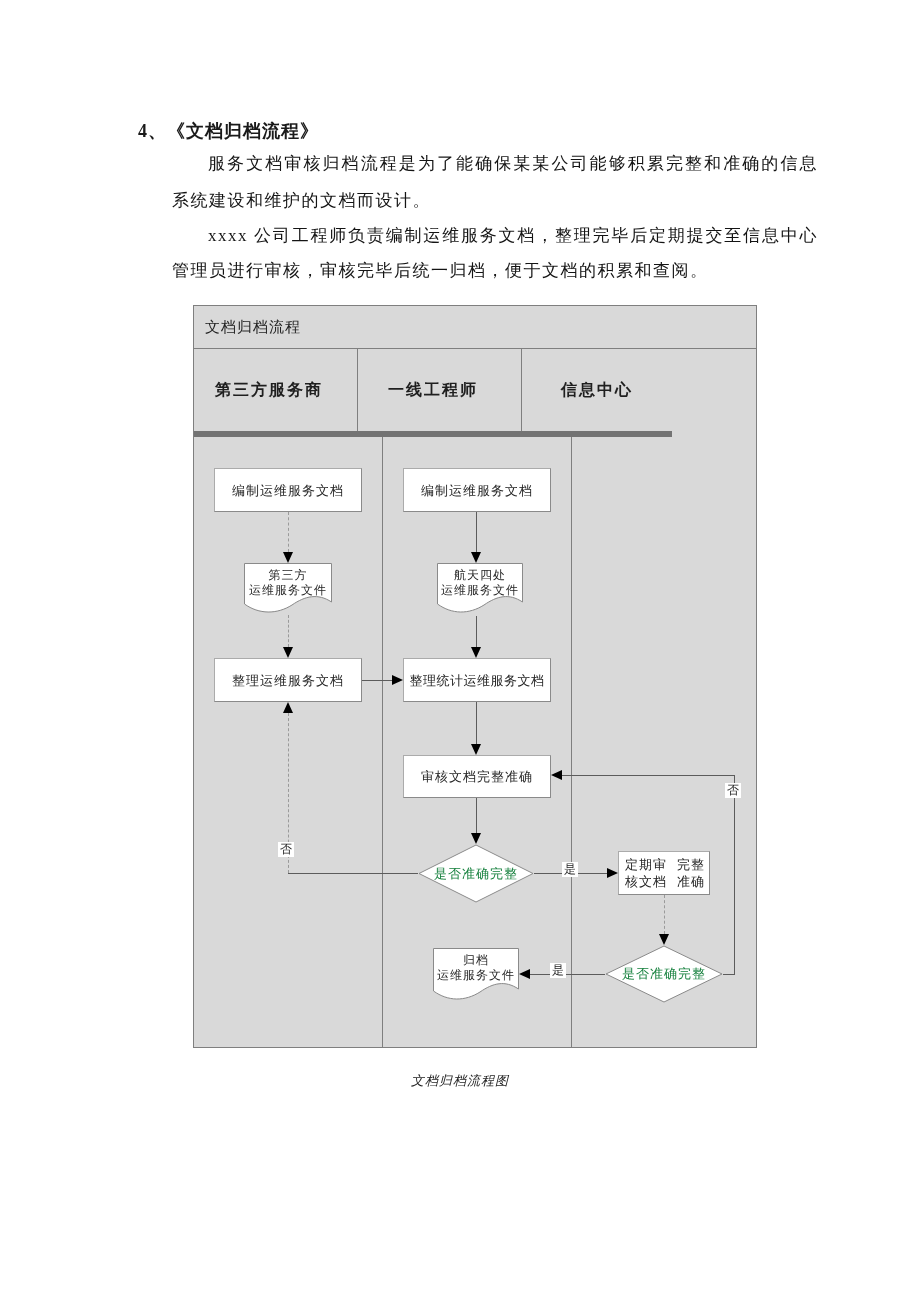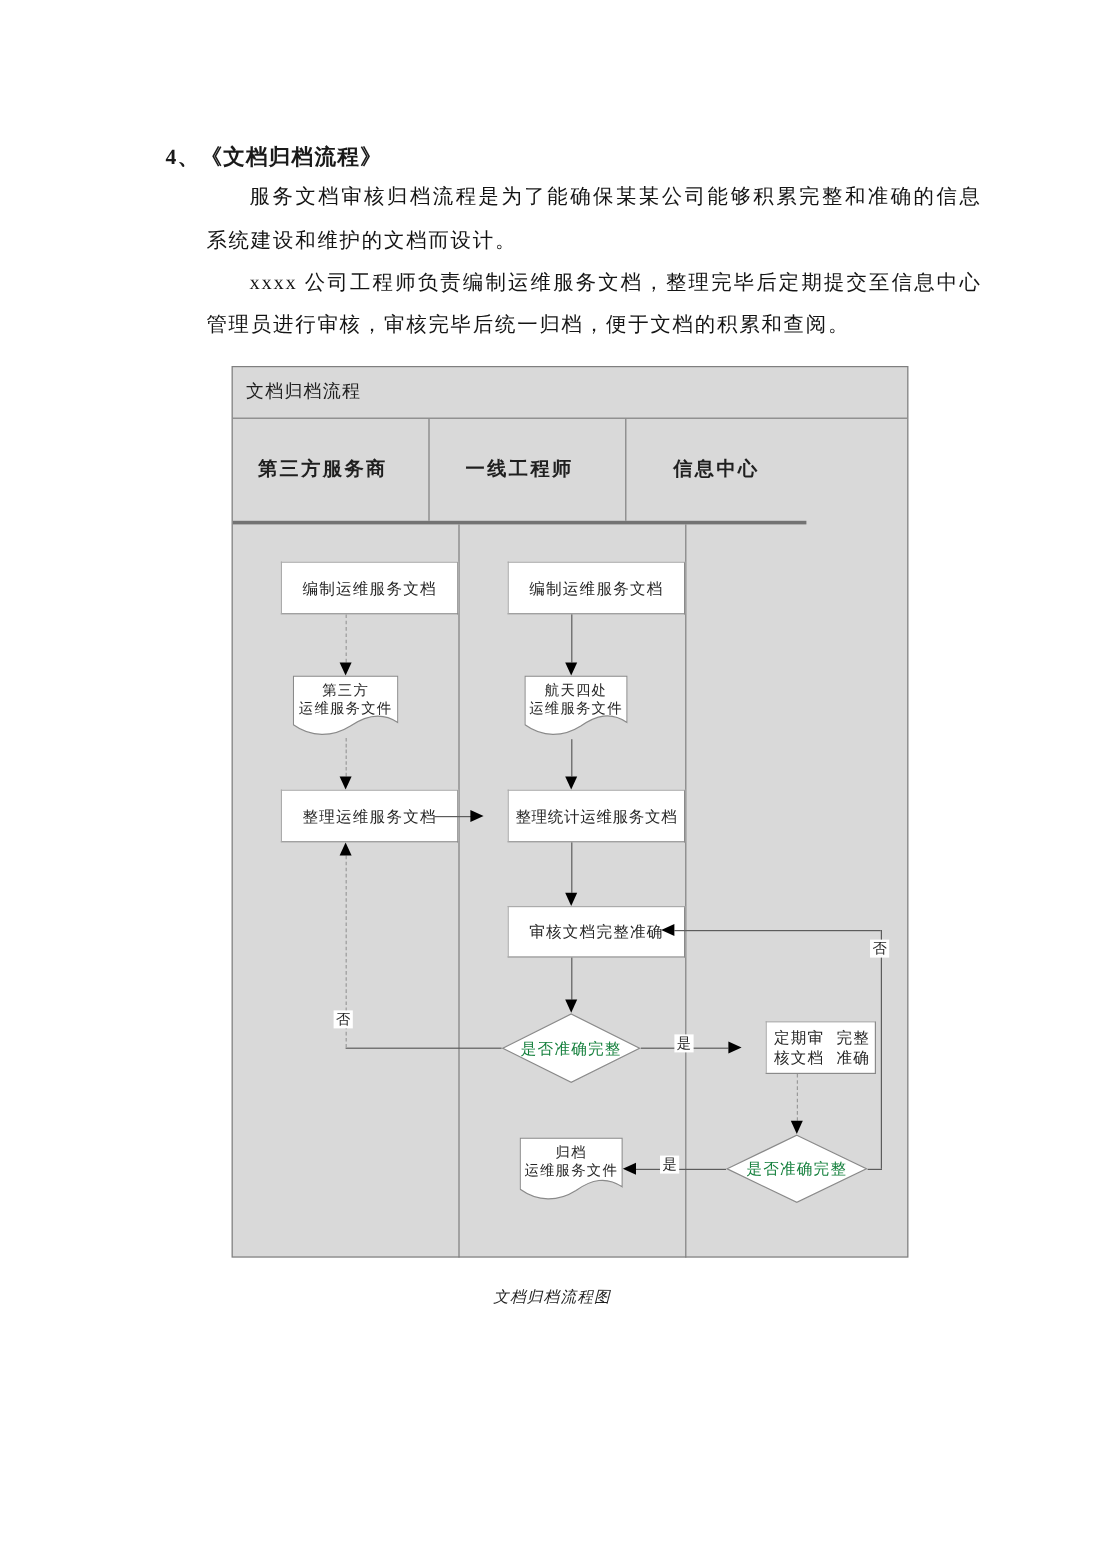--- a/index.html
+++ b/index.html
@@ -29,35 +29,35 @@
     left:193px; top:305px; width:564px; height:743px;
     background:#d9d9d9; border:1px solid #7f7f7f;
   }
   .chart-title-row {
     left:0; top:0; width:562px; height:43px;
     border-bottom:1px solid #7f7f7f; line-height:42px;
     padding-left:11px; font-size:15px; letter-spacing:1px; color:#1f1f1f;
   }
   .lane-header-row {
     left:0; top:43px; width:478px; height:88px;
-    border-bottom:3px solid #737373; display:flex;gap:13px;
+    border-bottom:6px solid #737373; display:flex;gap:13px;
   }
   .lane-header {
     flex:1 1 0; display:flex; align-items:center; justify-content:center;
     font-size:16px; font-weight:bold; letter-spacing:2px; color:#1f1f1f;
   }
   .lane-header + .lane-header { border-left:1px solid #7f7f7f; }
   .lane-divider { width:1px; background:#7f7f7f; top:131px; height:611px; }
 
   
   .rect-node {
     background:#fff;
     border:1px solid #ababab; border-right-color:#8a8a8a; border-bottom-color:#8a8a8a;
     display:flex; align-items:center; justify-content:center;
-    font-size:13px; letter-spacing:1px; color:#262626; text-align:center; line-height:17px;margin-left:20px;
+    font-size:13px; letter-spacing:1px; color:#262626; text-align:center; line-height:17px;
   }
   .doc-node { background:transparent; }
   .doc-node svg { position:absolute; left:0; top:0; }
   .doc-node .doc-text {
     position:absolute; left:0; top:5px; width:100%; text-align:center;
     font-size:12px; line-height:15px; letter-spacing:1px; color:#262626;
   }
   .diamond-node svg { position:absolute; left:0; top:0; }
   .diamond-node .dm-text {
     position:absolute; inset:0; display:flex; align-items:center; justify-content:center;

